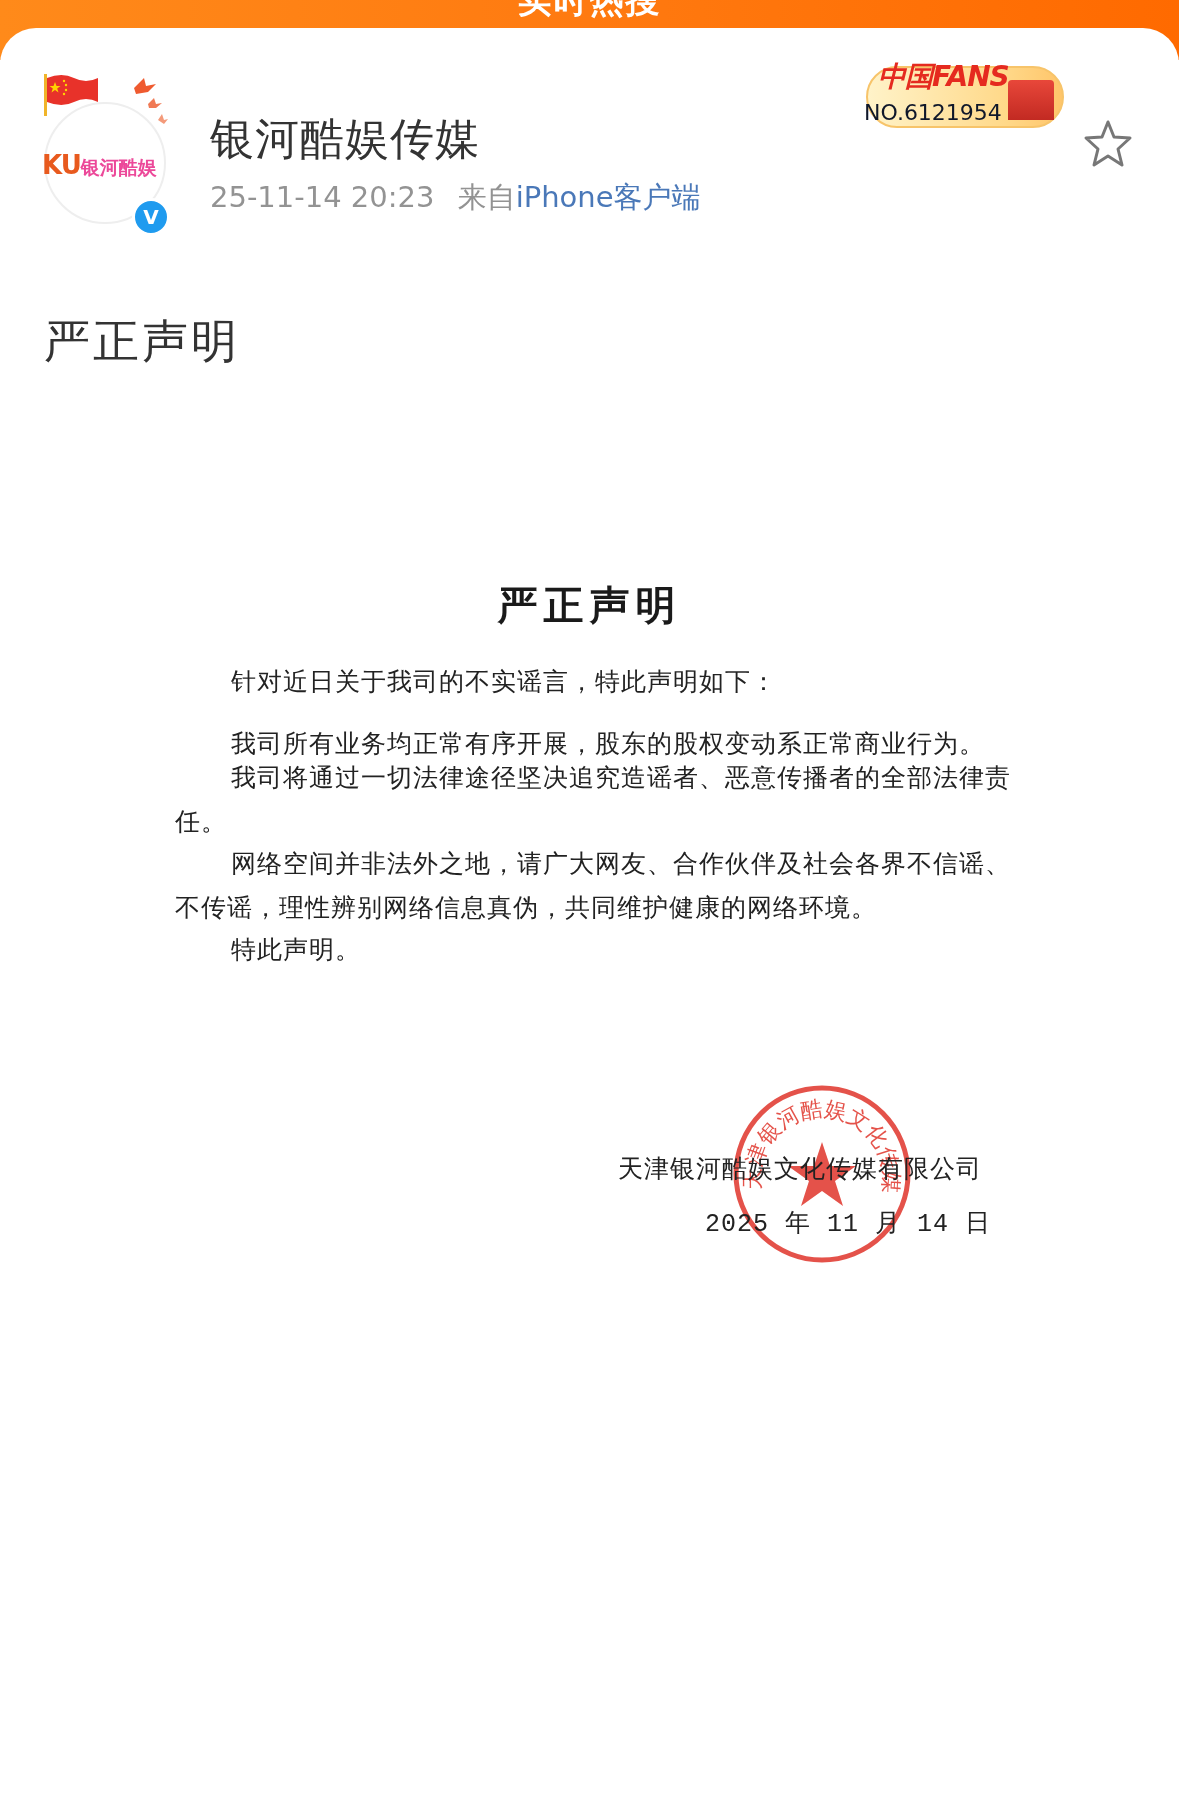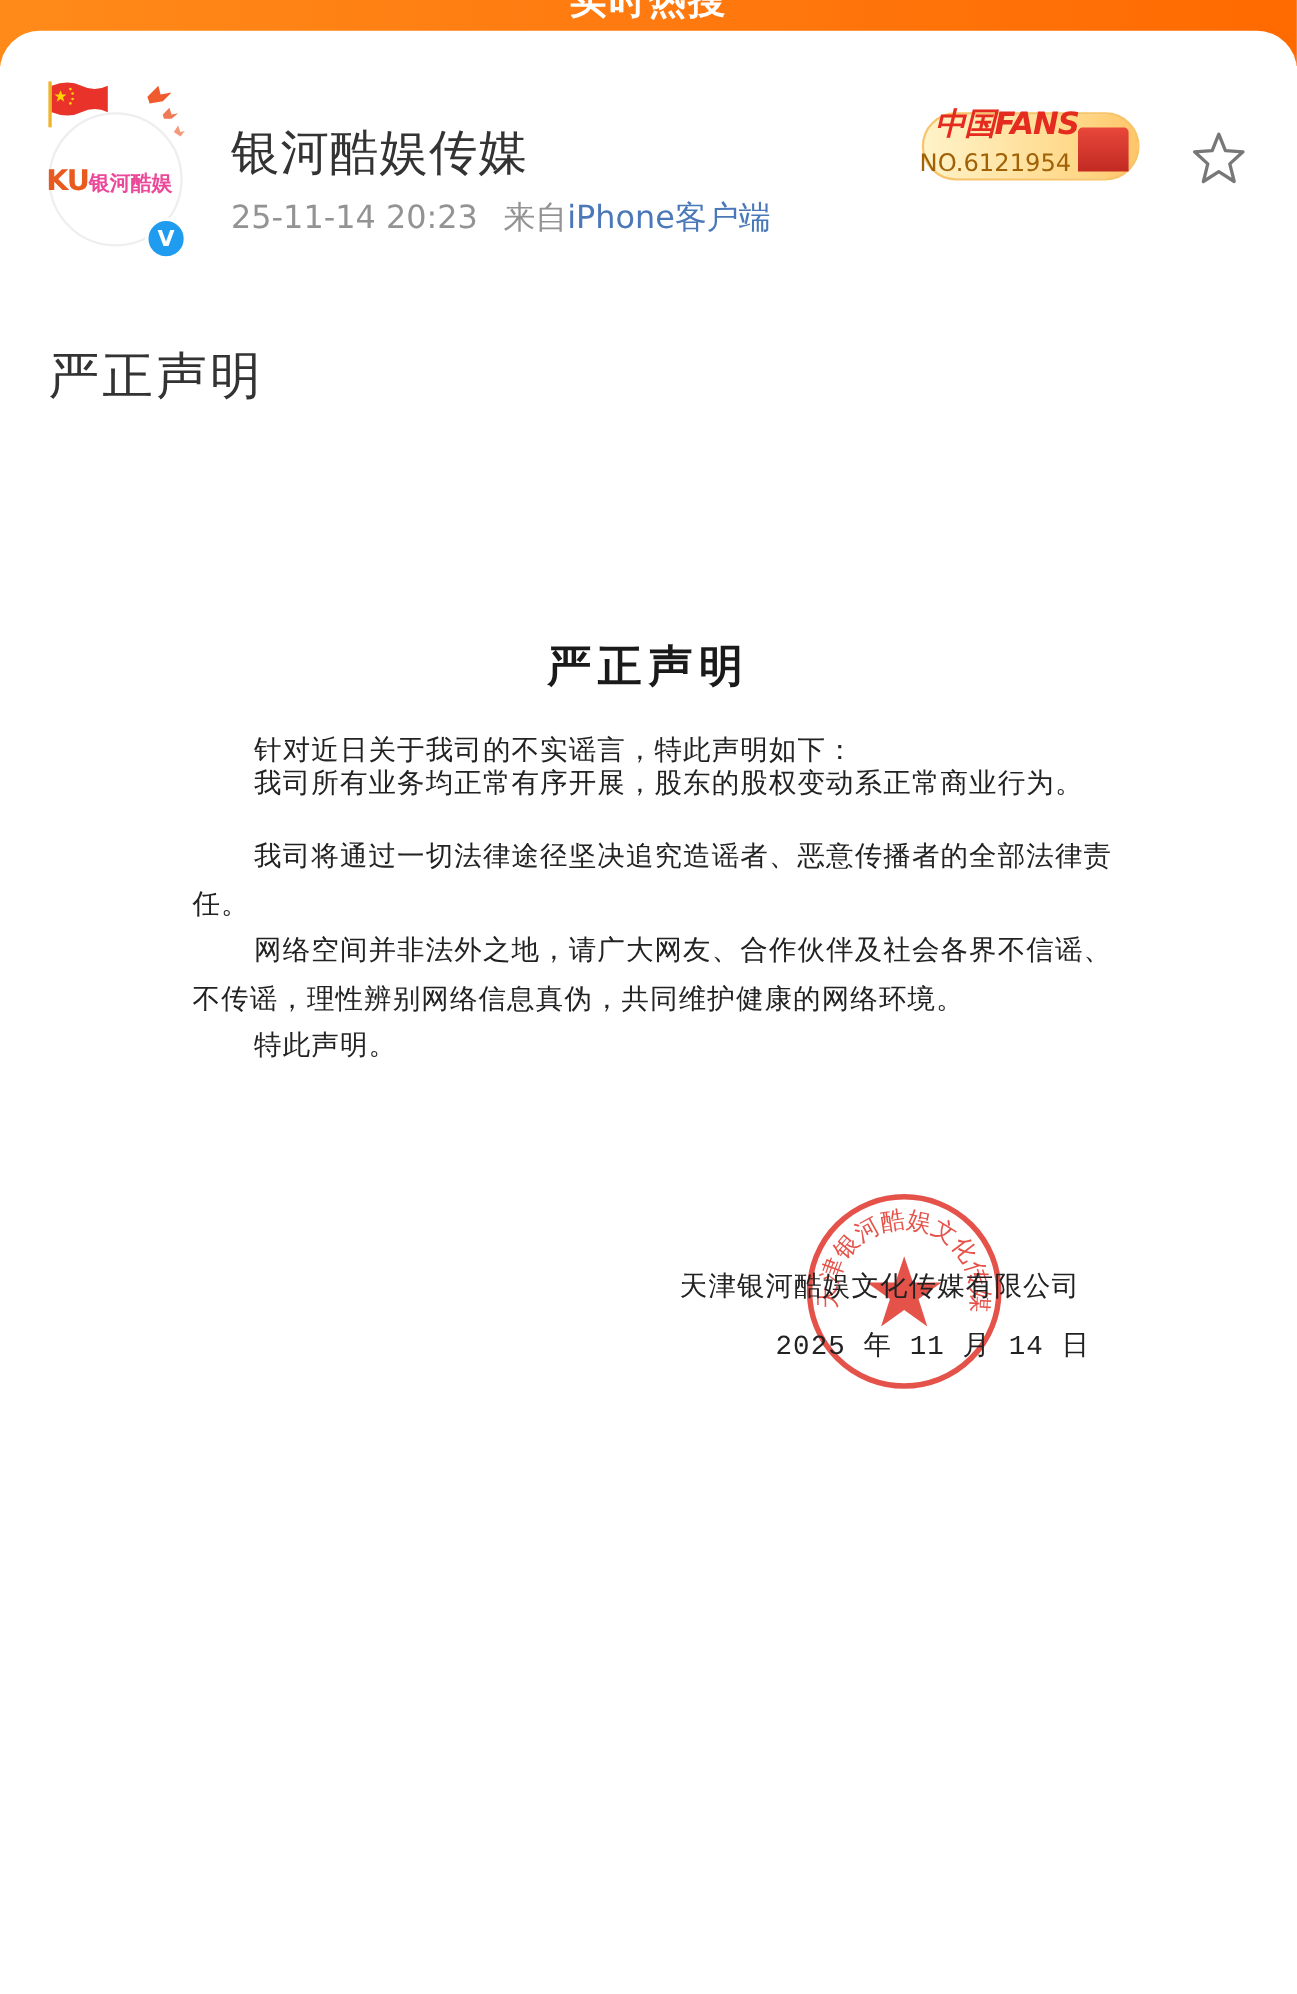--- a/index.html
+++ b/index.html
@@ -57,33 +57,33 @@
     .location-line {
       position: absolute; left: 210px; top: 203px; font-size: 34px; color: #939393;
       white-space: nowrap;
     }
     .location-blur {
       display: inline-block; width: 70px; height: 32px; vertical-align: middle;
       background: linear-gradient(90deg, #ddd, #bbb 30%, #ddd 50%, #aaa 70%, #eee);
       filter: blur(2px); margin-left: 10px; border-radius: 4px;
     }
     .fans-badge {
-      position: absolute; left: 818px; top: 30px; width: 222px; height: 74px; margin-top: 36px;
+      position: absolute; left: 846px; top: 30px; width: 222px; height: 74px;
     }
     .fans-badge-bg {
       position: absolute; left: 20px; top: 8px; width: 198px; height: 62px;
       border-radius: 32px; background: linear-gradient(90deg, #fff3c9, #ffd98a 70%, #ffc56a);
       border: 2px solid #f7c46a; box-sizing: border-box;
     }
     .fans-title {
       position: absolute; left: 32px; top: 0px; font-size: 28px; font-weight: bold;
       color: #e52a1f; font-style: italic; letter-spacing: -1px; white-space: nowrap;
     }
     .fans-no {
-      position: absolute; left: 18px; top: 42px; font-size: 22px; color: #a16207;
+      position: absolute; left: 18px; top: 42px; font-size: 22px; color: #0f172a;
       white-space: nowrap;
       text-align: right;
     }
     .fans-gate {
       position: absolute; left: 162px; top: 22px; width: 46px; height: 40px;
       background: linear-gradient(180deg, #e8473a, #c22a22); border-radius: 4px 4px 0 0;
     }
     .star-button {
       position: absolute; left: 1082px; top: 90px; width: 52px; height: 52px;
     }
@@ -169,21 +169,21 @@
   <svg class="star-button" viewBox="0 0 52 52">
     <polygon points="26,4 32,19 48,20 36,31 40,47 26,38 12,47 16,31 4,20 20,19" fill="none" stroke="#777" stroke-width="3" stroke-linejoin="round"></polygon>
   </svg>
 
   <div class="post-text">严正声明</div>
 
   <div class="doc-image">
     <div class="doc-title">严正声明</div>
 
     <div class="doc-para" style="top:262px">针对近日关于我司的不实谣言，特此声明如下：</div>
-    <div class="doc-para" style="top:292px">我司所有业务均正常有序开展，股东的股权变动系正常商业行为。</div>
+    <div class="doc-para" style="top:324px">我司所有业务均正常有序开展，股东的股权变动系正常商业行为。</div>
     <div class="doc-para" style="top:358px">我司将通过一切法律途径坚决追究造谣者、恶意传播者的全部法律责任。</div>
     <div class="doc-para" style="top:530px">特此声明。</div>
     <div class="doc-para" style="top:444px">网络空间并非法外之地，请广大网友、合作伙伴及社会各界不信谣、不传谣，理性辨别网络信息真伪，共同维护健康的网络环境。</div>
 
     <svg class="seal" viewBox="0 0 200 200">
       <defs>
         <path id="sealArc" d="M 40 120 A 62 62 0 1 1 160 120"></path>
       </defs>
       <circle cx="100" cy="100" r="86" fill="none" stroke="#e0352b" stroke-width="5"></circle>
       <text font-size="22" fill="#e0352b" font-family="DejaVu Serif, serif">

